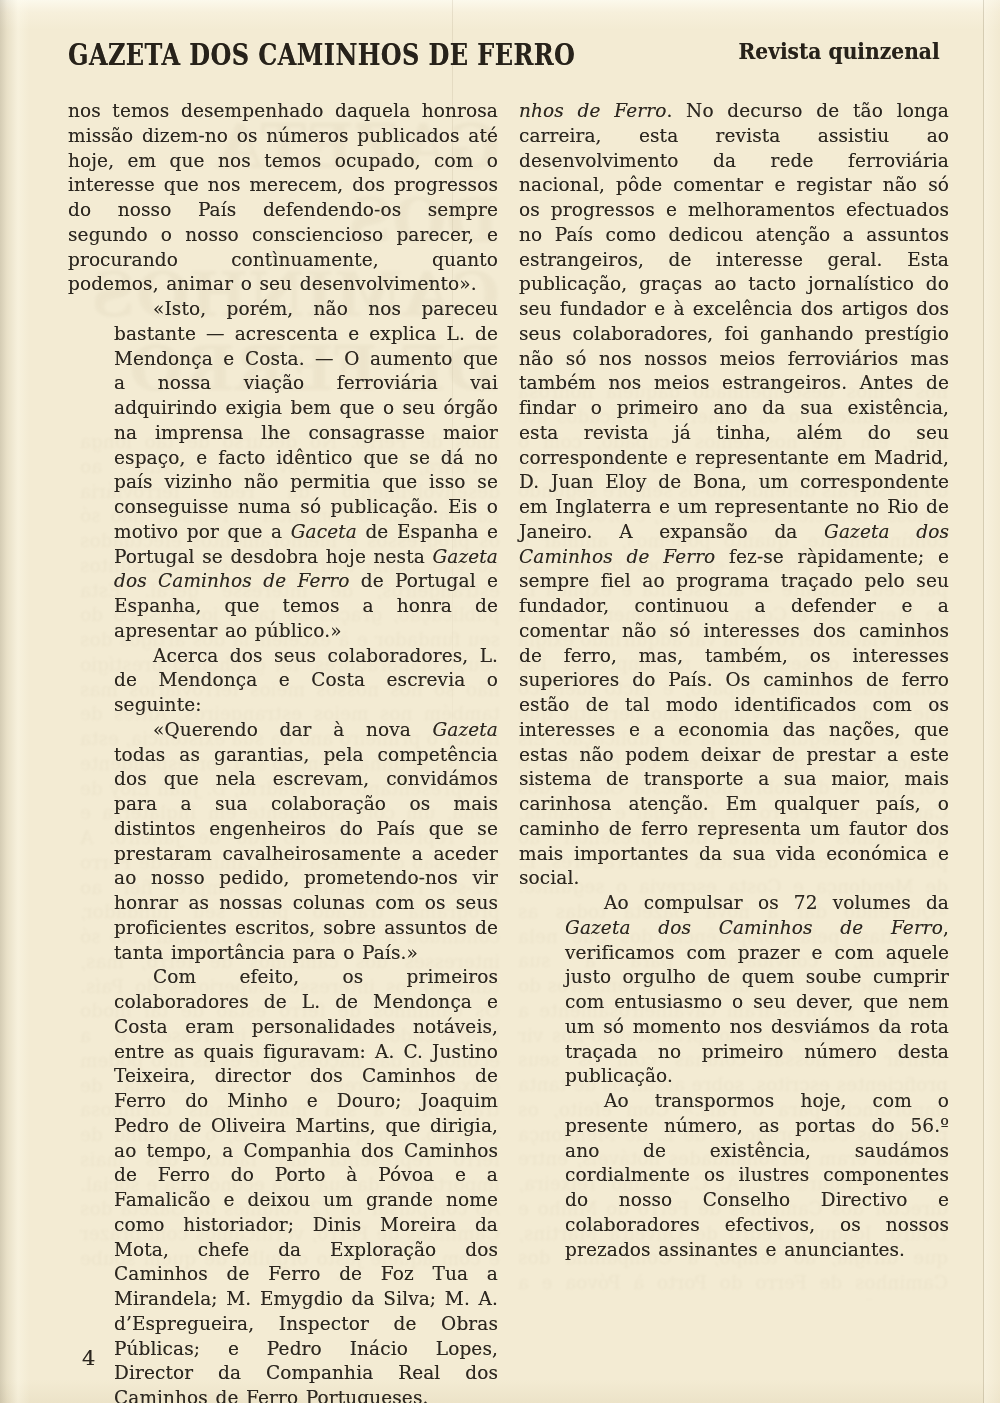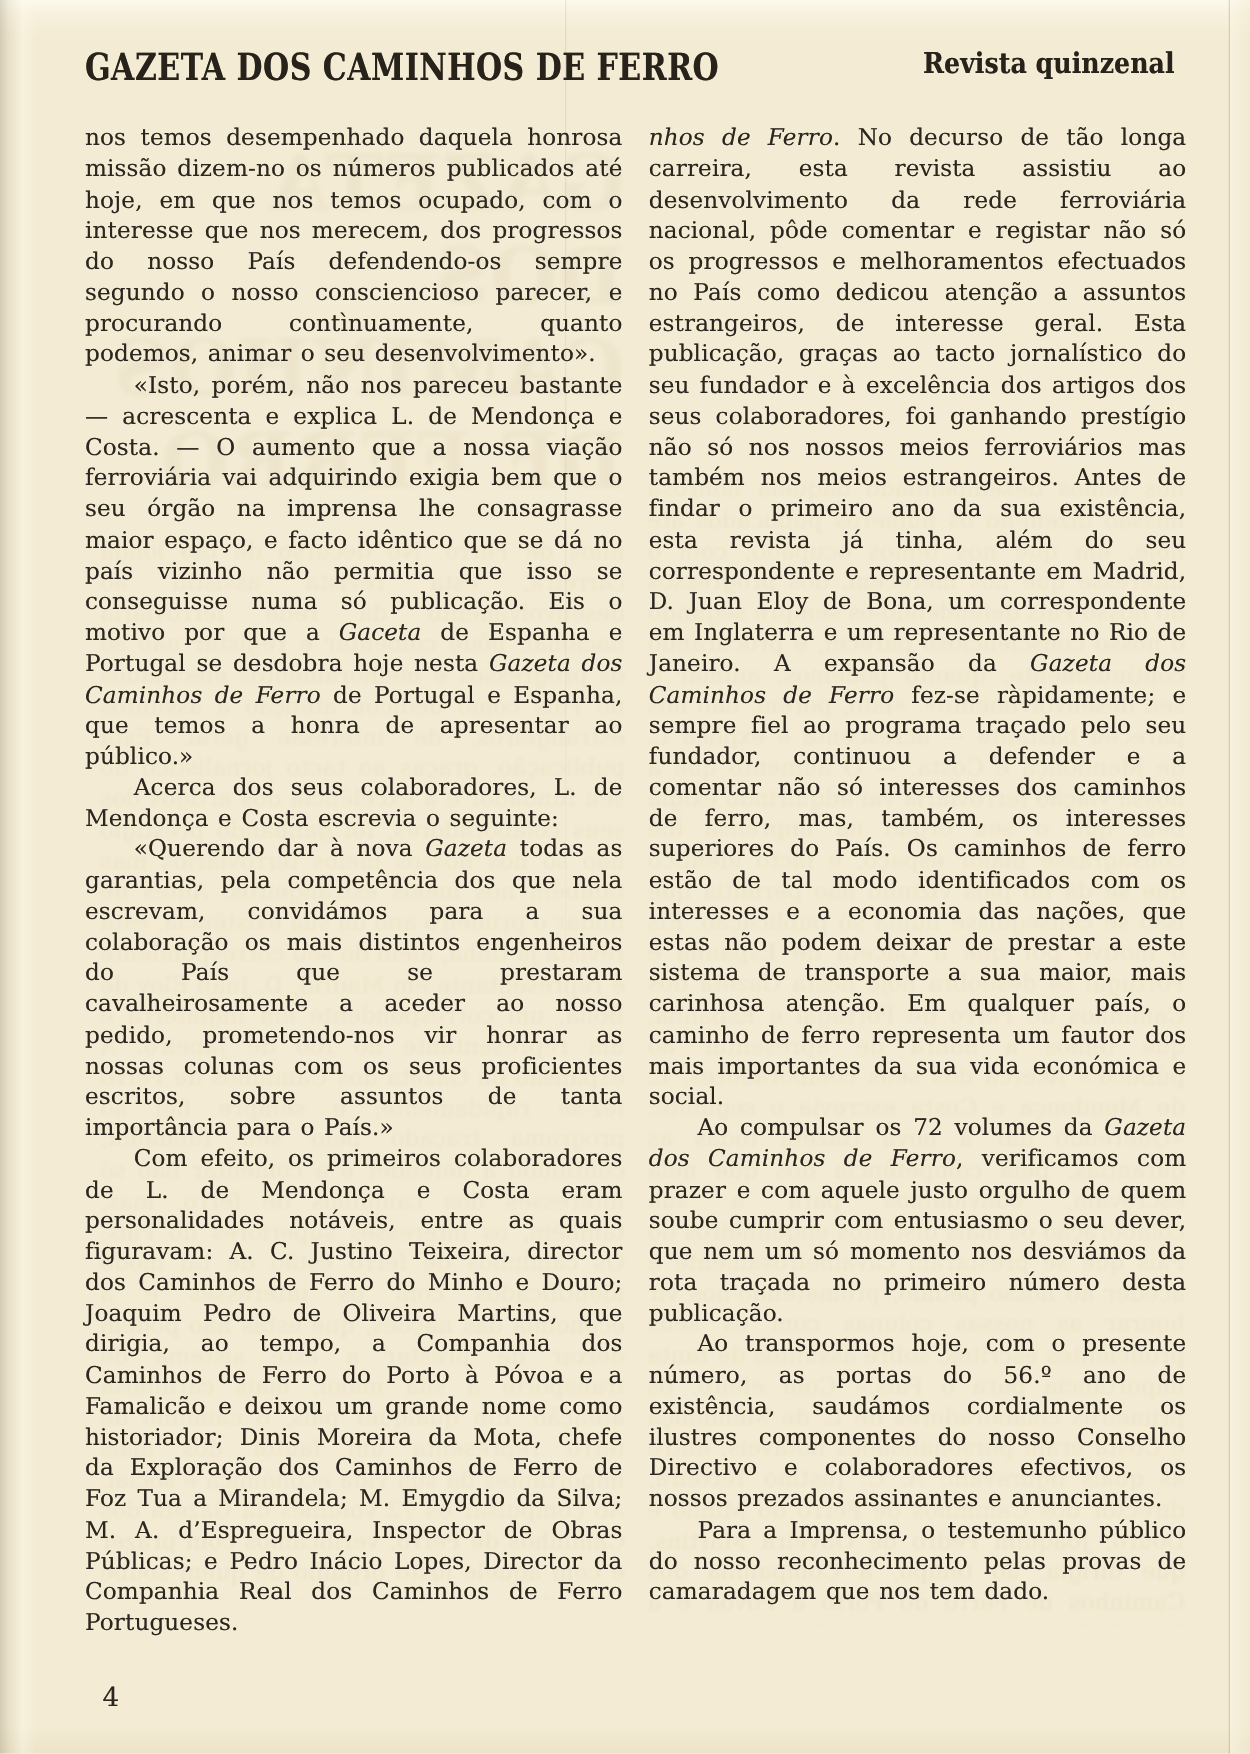--- a/index.html
+++ b/index.html
@@ -56,21 +56,21 @@
     display:flex;gap:21px;
   }
   .col{
     width:430px;text-align:justify;
     font-size:18.5px;line-height:24.75px;
     word-spacing:1.6px;letter-spacing:0.1px;
     color:var(--ink);
     text-shadow:0 0 0.35px rgba(43,38,31,0.45);
   }
   .col p{margin:0;}
-  .col p.indent{text-indent:39px;}
+  .col p.indent{text-indent:39px;margin-left:46px;}
   .col .it{font-style:italic;}
   
   .page-num{
     position:absolute;left:82px;top:1346px;
     font-size:21px;line-height:24px;
     text-shadow:0 0 0.35px rgba(43,38,31,0.45);
   }
   
   .ghost{
     position:absolute;transform:scaleX(-1);
@@ -106,18 +106,17 @@
         <p><span>nos temos desempenhado daquela honrosa missão dizem-no os números publicados até hoje, em que nos temos ocupado, com o interesse que nos merecem, dos progressos do nosso País defendendo-os sempre segundo o nosso consciencioso parecer, e procurando contìnuamente, quanto podemos, animar o seu desenvolvimento».</span></p>
         <p class="indent"><span>«Isto, porém, não nos pareceu bastante — acrescenta e explica L. de Mendonça e Costa. — O aumento que a nossa viação ferroviária vai adquirindo exigia bem que o seu órgão na imprensa lhe consagrasse maior espaço, e facto idêntico que se dá no país vizinho não permitia que isso se conseguisse numa só publicação. Eis o motivo por que a </span><span class="it">Gaceta</span><span> de Espanha e Portugal se desdobra hoje nesta </span><span class="it">Gazeta dos Caminhos de Ferro</span><span> de Portugal e Espanha, que temos a honra de apresentar ao público.»</span></p>
         <p class="indent"><span>Acerca dos seus colaboradores, L. de Mendonça e Costa escrevia o seguinte:</span></p>
         <p class="indent"><span>«Querendo dar à nova </span><span class="it">Gazeta</span><span> todas as garantias, pela competência dos que nela escrevam, convidámos para a sua colaboração os mais distintos engenheiros do País que se prestaram cavalheirosamente a aceder ao nosso pedido, prometendo-nos vir honrar as nossas colunas com os seus proficientes escritos, sobre assuntos de tanta importância para o País.»</span></p>
         <p class="indent"><span>Com efeito, os primeiros colaboradores de L. de Mendonça e Costa eram personalidades notáveis, entre as quais figuravam: A. C. Justino Teixeira, director dos Caminhos de Ferro do Minho e Douro; Joaquim Pedro de Oliveira Martins, que dirigia, ao tempo, a Companhia dos Caminhos de Ferro do Porto à Póvoa e a Famalicão e deixou um grande nome como historiador; Dinis Moreira da Mota, chefe da Exploração dos Caminhos de Ferro de Foz Tua a Mirandela; M. Emygdio da Silva; M. A. d’Espregueira, Inspector de Obras Públicas; e Pedro Inácio Lopes, Director da Companhia Real dos Caminhos de Ferro Portugueses.</span></p>
       </div>
     <div class="col">
         <p><span class="it">nhos de Ferro</span><span>. No decurso de tão longa carreira, esta revista assistiu ao desenvolvimento da rede ferroviária nacional, pôde comentar e registar não só os progressos e melhoramentos efectuados no País como dedicou atenção a assuntos estrangeiros, de interesse geral. Esta publicação, graças ao tacto jornalístico do seu fundador e à excelência dos artigos dos seus colaboradores, foi ganhando prestígio não só nos nossos meios ferroviários mas também nos meios estrangeiros. Antes de findar o primeiro ano da sua existência, esta revista já tinha, além do seu correspondente e representante em Madrid, D. Juan Eloy de Bona, um correspondente em Inglaterra e um representante no Rio de Janeiro. A expansão da </span><span class="it">Gazeta dos Caminhos de Ferro</span><span> fez-se ràpidamente; e sempre fiel ao programa traçado pelo seu fundador, continuou a defender e a comentar não só interesses dos caminhos de ferro, mas, também, os interesses superiores do País. Os caminhos de ferro estão de tal modo identificados com os interesses e a economia das nações, que estas não podem deixar de prestar a este sistema de transporte a sua maior, mais carinhosa atenção. Em qualquer país, o caminho de ferro representa um fautor dos mais importantes da sua vida económica e social.</span></p>
         <p class="indent"><span>Ao compulsar os 72 volumes da </span><span class="it">Gazeta dos Caminhos de Ferro</span><span>, verificamos com prazer e com aquele justo orgulho de quem soube cumprir com entusiasmo o seu dever, que nem um só momento nos desviámos da rota traçada no primeiro número desta publicação.</span></p>
         <p class="indent"><span>Ao transpormos hoje, com o presente número, as portas do 56.º ano de existência, saudámos cordialmente os ilustres componentes do nosso Conselho Directivo e colaboradores efectivos, os nossos prezados assinantes e anunciantes.</span></p>
-        <p class="indent"><span>Para a Imprensa, o testemunho público do nosso reconhecimento pelas provas de camaradagem que nos tem dado.</span></p>
       </div>
   </div>
 
   <div class="page-num">4</div>
 </div>
 
 </body></html>

